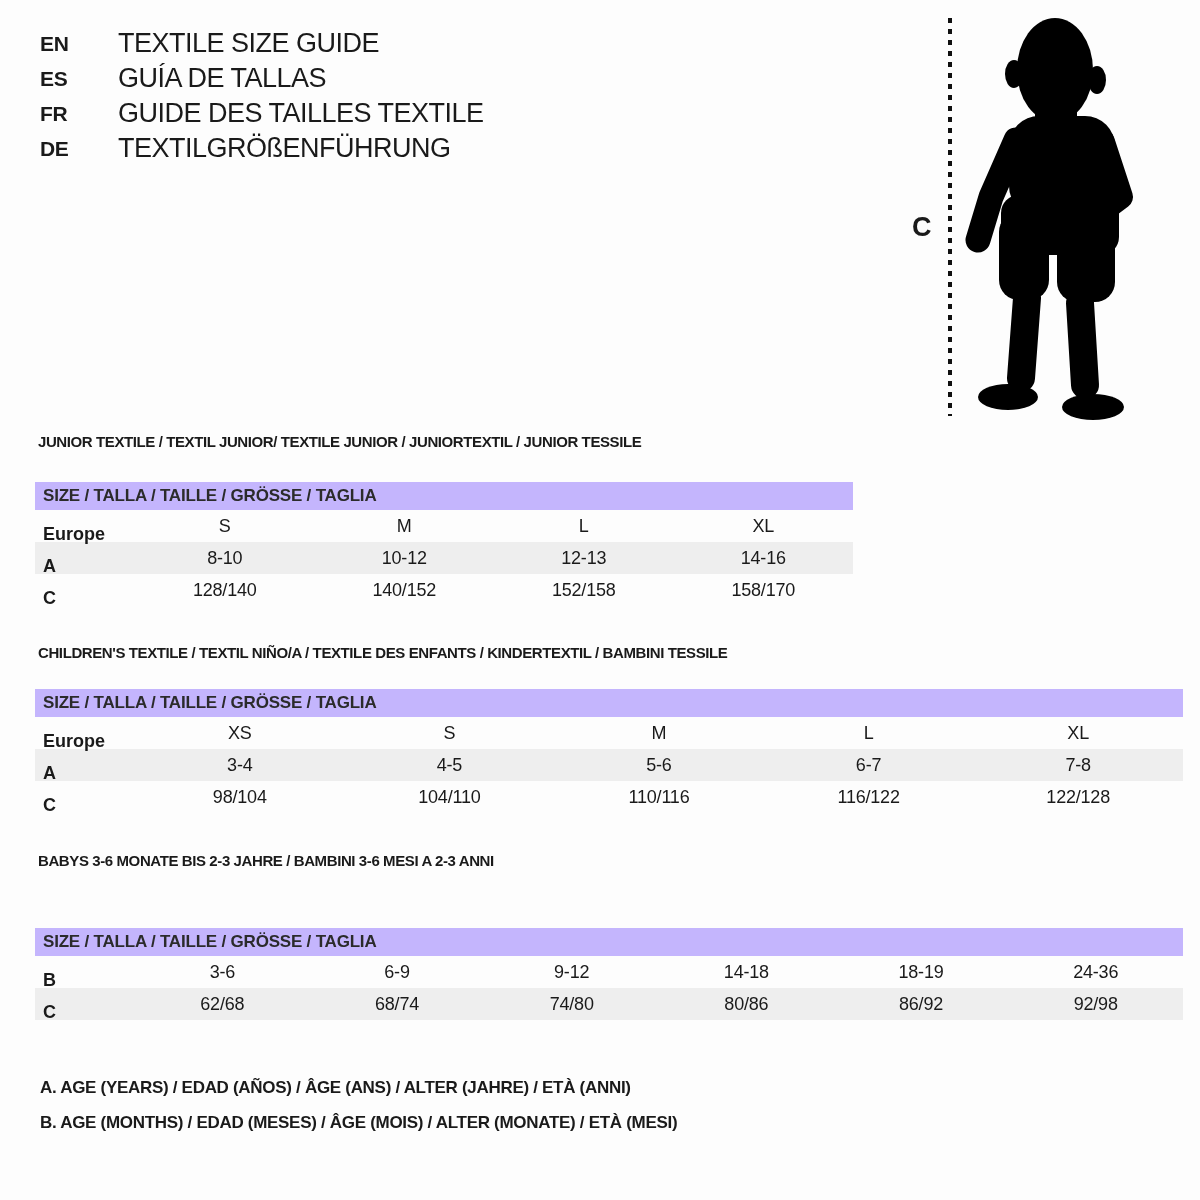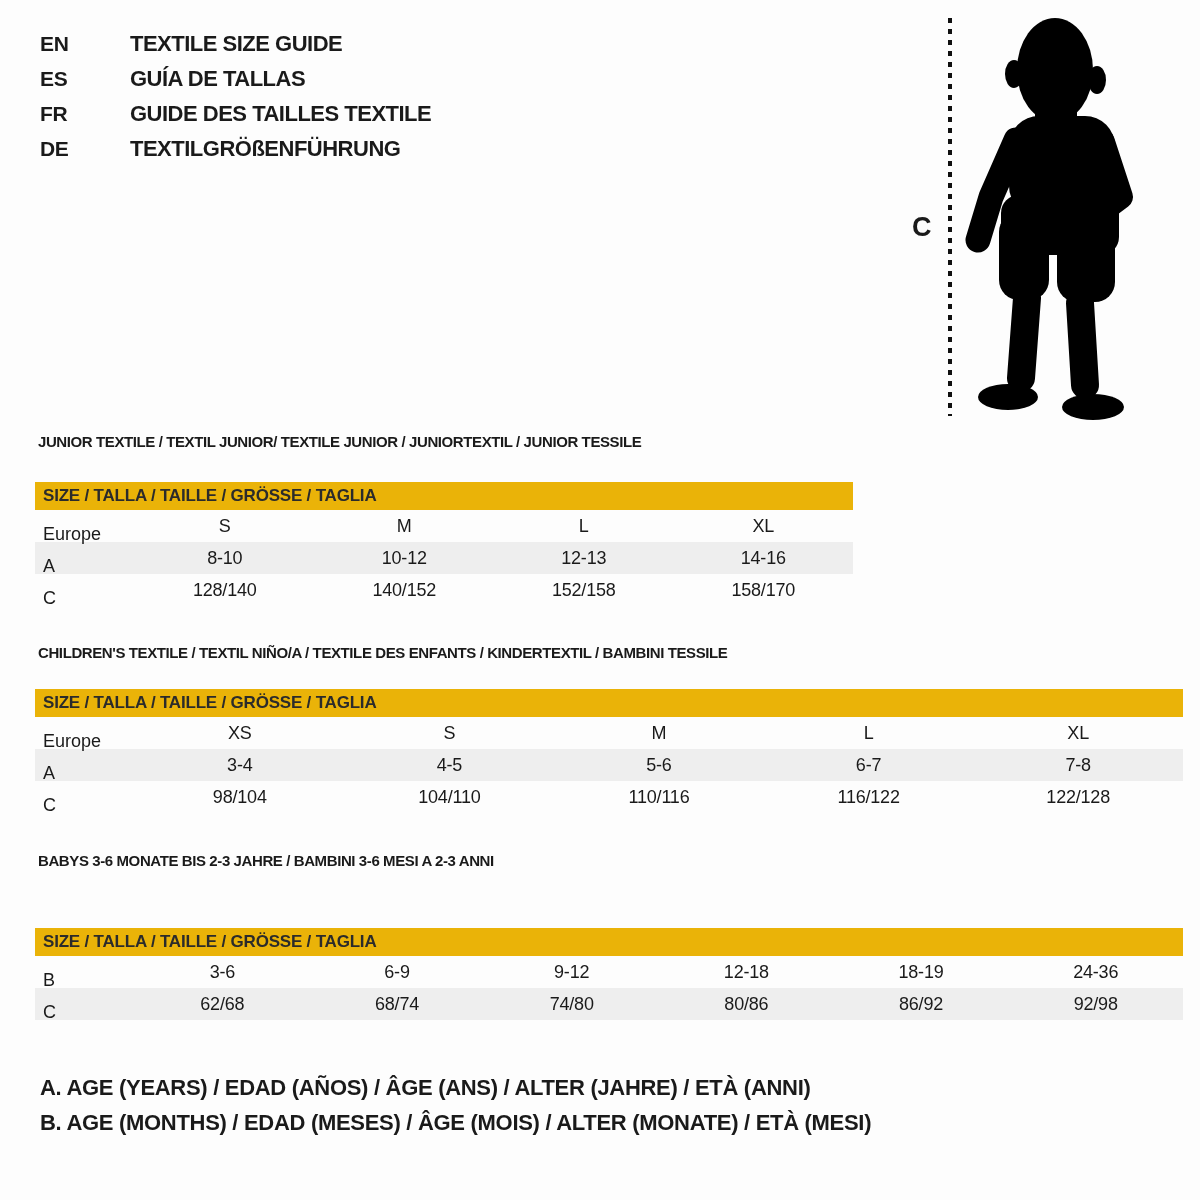--- a/index.html
+++ b/index.html
@@ -8,26 +8,26 @@
   body {
     position:relative;
     background:#fdfdfd;
     font-family:"Liberation Sans","DejaVu Sans",sans-serif;
     color:#1a1a1a;
     overflow:hidden;
   }
 
   
   .lang-list { position:absolute; left:40px; top:26px; }
-  .lang-row { display:flex; height:35px; align-items:center;gap:12px; }
+  .lang-row { display:flex; height:35px; align-items:center; }
   .lang-code {
     width:78px; font-size:21px; font-weight:700; letter-spacing:-0.3px;
   }
   .lang-label {
-    font-size:22px; font-weight:700; letter-spacing:-0.5px; white-space:nowrap;
+    font-size:27px; font-weight:400; letter-spacing:-0.5px; white-space:nowrap;
   }
 
   
   .measure-line {
     position:absolute; left:948px; top:18px; width:4px; height:398px;
     background-image:repeating-linear-gradient(to bottom,
       #101010 0px, #101010 5px, transparent 5px, transparent 11px);
   }
   .height-label {
     position:absolute; left:912px; top:212px;
@@ -45,35 +45,35 @@
   .title-children { top:642px; }
   .title-babies   { top:843px; line-height:35px; }
 
   
   .size-table { position:absolute; left:35px; }
   .t-junior   { top:482px; width:818px;  }
   .t-children { top:689px; width:1148px; }
   .t-babies   { top:928px; width:1148px; }
 
   .thead {
-    height:28px; background:#eab308; color:#2b2b2b;
+    height:28px; background:#c4b5fd; color:#2b2b2b;
     display:flex; align-items:center; padding-left:8px;
     font-size:17px; font-weight:700; letter-spacing:-0.2px;
   }
   .trow { display:flex; height:32px; align-items:center; }
   .trow.shaded { background:#eeeeee; }
   .tcell { font-size:18px; white-space:nowrap; }
-  .tcell.label { width:100px; padding-left:8px; font-weight:400;margin-top:17px; }
+  .tcell.label { width:100px; padding-left:8px; font-weight:700;margin-top:17px; }
   .tcell.value { flex:1; text-align:center; font-weight:400; letter-spacing:-0.2px; }
 
   
   .legend { position:absolute; left:40px; top:1070px; }
   .legend-line {
     height:35px; line-height:35px;
-    font-size:22px; font-weight:700; letter-spacing:-0.3px; white-space:nowrap;
+    font-size:17px; font-weight:700; letter-spacing:-0.3px; white-space:nowrap;
   }
 </style>
 </head>
 <body>
 
 <div class="lang-list">
   <div class="lang-row">
     <span class="lang-code">EN</span>
     <span class="lang-label">TEXTILE SIZE GUIDE</span>
   </div>
@@ -182,21 +182,21 @@
   <div>BABYS 3-6 MONATE BIS 2-3 JAHRE / BAMBINI 3-6 MESI A 2-3 ANNI</div>
 </div>
 <div class="size-table t-babies">
   <div class="thead">SIZE / TALLA / TAILLE / GRÖSSE / TAGLIA</div>
   <div class="tbody">
       <div class="trow">
         <div class="tcell label">B</div>
         <div class="tcell value">3-6</div>
         <div class="tcell value">6-9</div>
         <div class="tcell value">9-12</div>
-        <div class="tcell value">12-18</div>
+        <div class="tcell value">14-18</div>
         <div class="tcell value">18-19</div>
         <div class="tcell value">24-36</div>
       </div>
       <div class="trow shaded">
         <div class="tcell label">C</div>
         <div class="tcell value">62/68</div>
         <div class="tcell value">68/74</div>
         <div class="tcell value">74/80</div>
         <div class="tcell value">80/86</div>
         <div class="tcell value">86/92</div>

